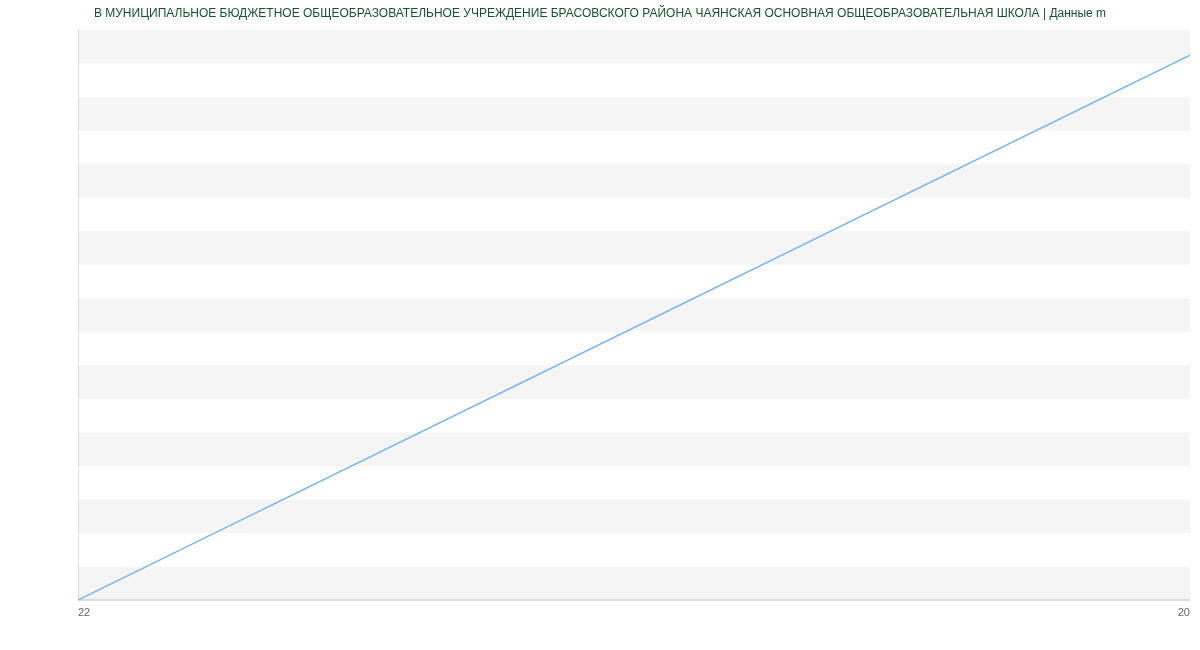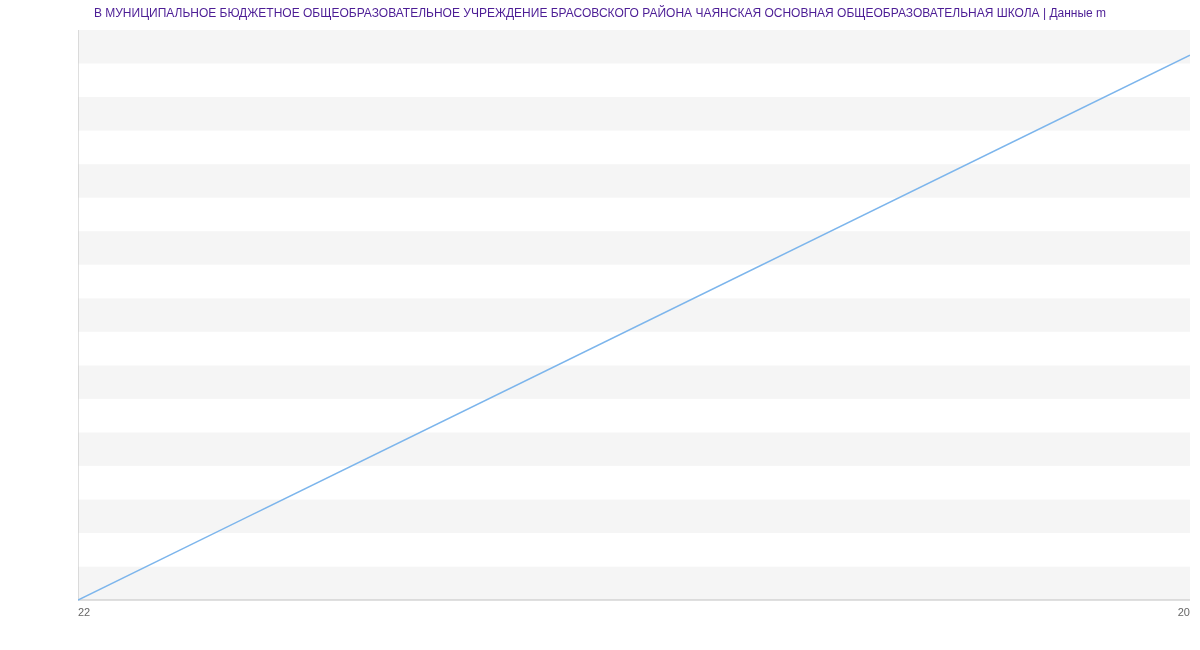--- a/index.html
+++ b/index.html
@@ -1,17 +1,17 @@
 <!DOCTYPE html>
 <html><head>
 <meta charset="utf-8">
 <style>
   html,body{margin:0;padding:0;background:#fff;font-family:Verdana,Arial,sans-serif;font-size:11px;color:#333;}
   .wrap{width:1200px;height:650px;position:relative;overflow:hidden;}
-  .title{width:1200px;text-align:center;font-size:12px;color:#4c1d95;padding-top:6px;white-space:nowrap;}
+  .title{width:1200px;text-align:center;font-size:12px;color:#14532d;padding-top:6px;white-space:nowrap;}
   .plot{position:absolute;left:78px;top:30px;width:1112px;height:570px;}
   svg{display:block;}
   .grid-band{fill:#f5f5f5;}
   .grid-band-alt{fill:#ffffff;}
   .axis-line{stroke:#c0c0c0;stroke-width:1;}
   .series-line{stroke:#7cb5ec;stroke-width:1.5;fill:none;}
   .x-label{fill:#666;font-size:11px;text-anchor:middle;}
   .y-label{fill:#666;font-size:11px;text-anchor:end;}
 </style>
 </head>

